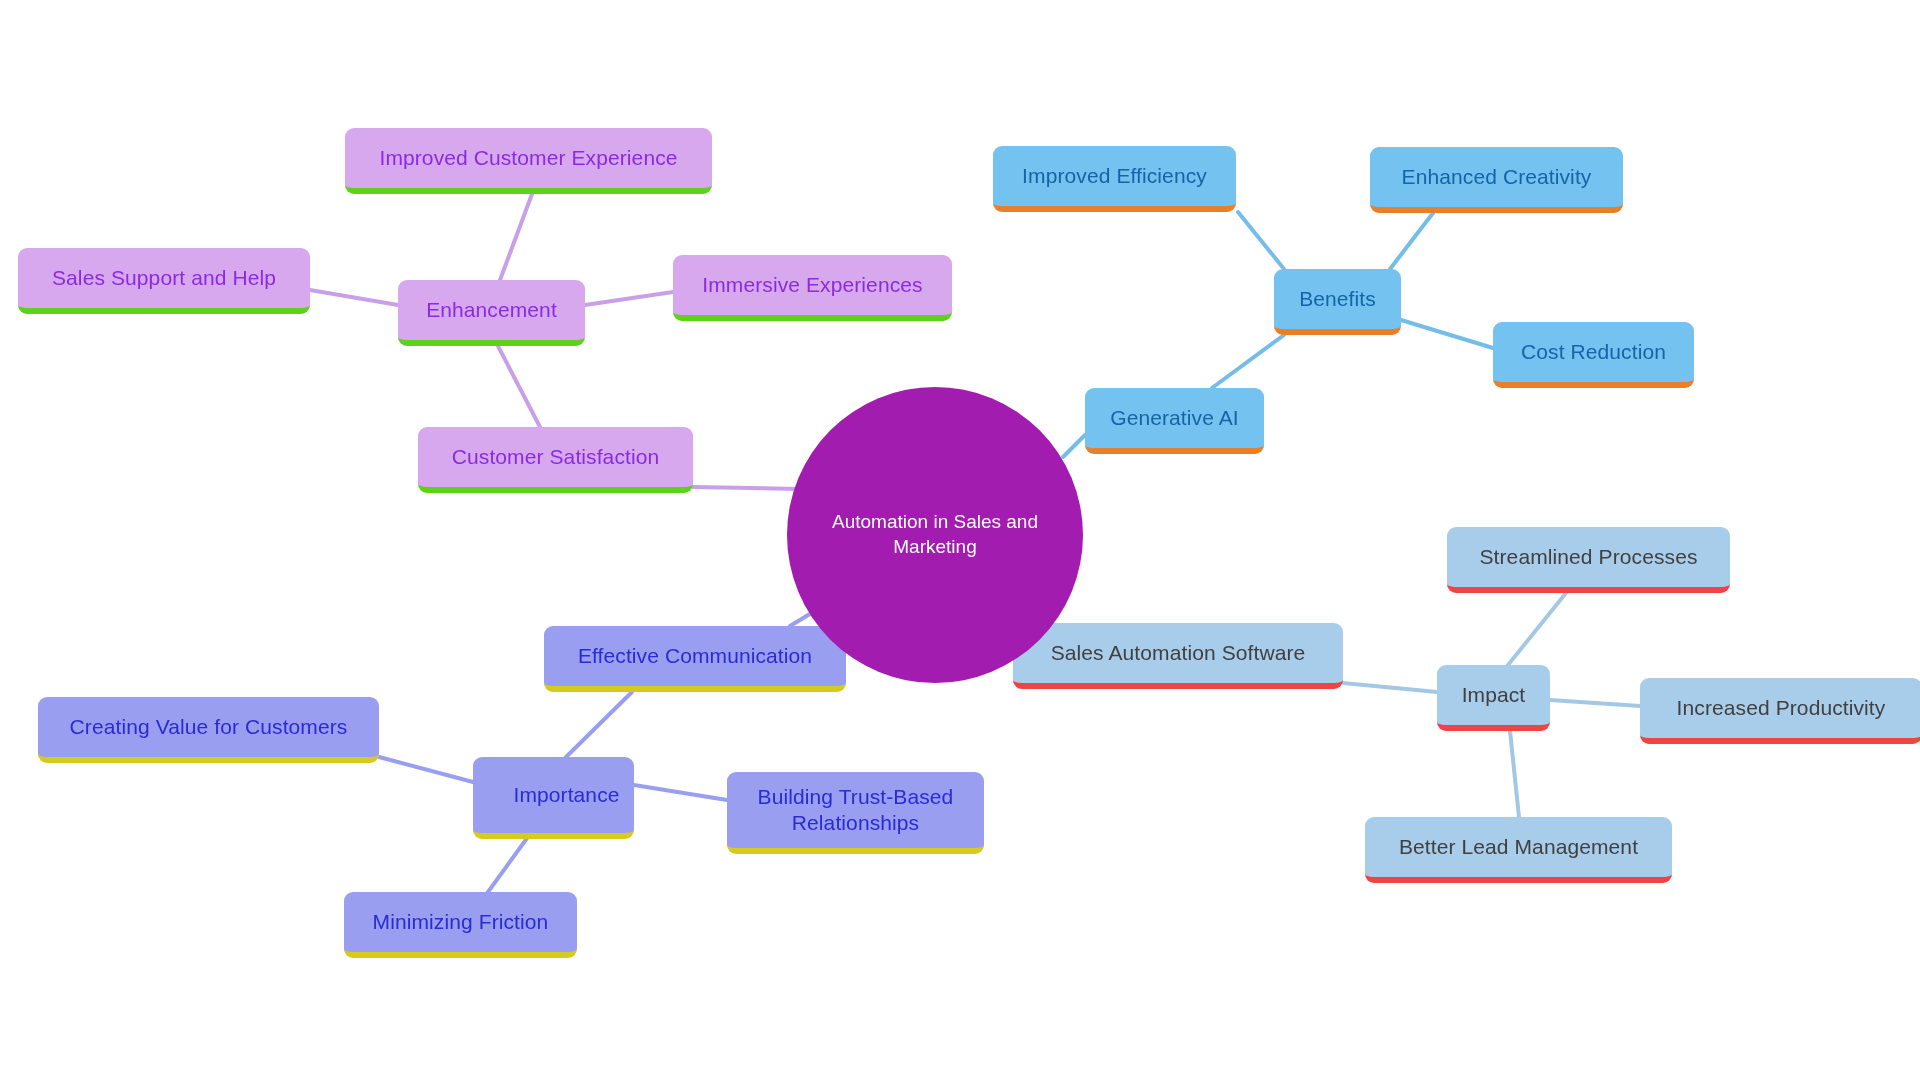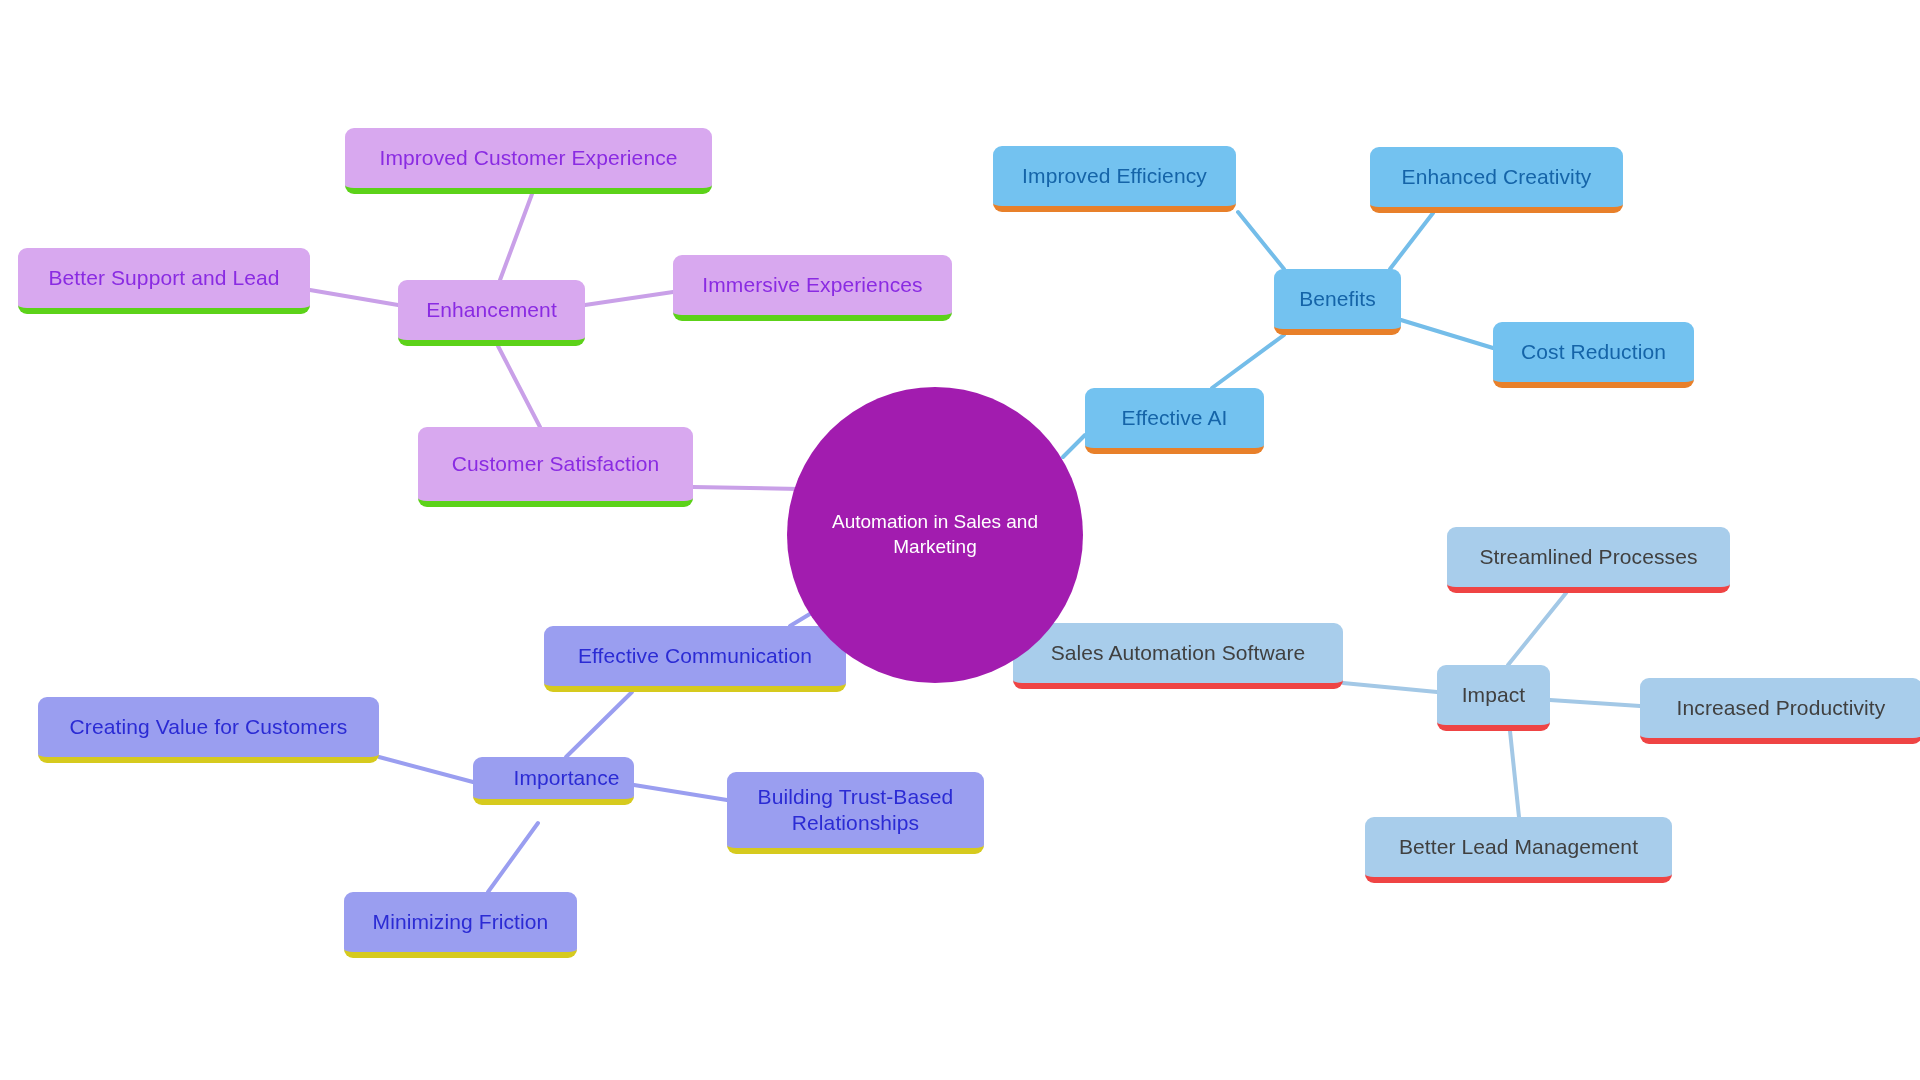--- a/index.html
+++ b/index.html
@@ -79,32 +79,32 @@
       <line x1="634" y1="785" x2="727" y2="800" stroke="#9a9ef0" stroke-width="4" stroke-linecap="round"></line>
       <line x1="538" y1="823" x2="488" y2="892" stroke="#9a9ef0" stroke-width="4" stroke-linecap="round"></line>
       <line x1="1048" y1="596" x2="1013" y2="645" stroke="#a3c8e6" stroke-width="4" stroke-linecap="round"></line>
       <line x1="1343" y1="683" x2="1437" y2="692" stroke="#a3c8e6" stroke-width="4" stroke-linecap="round"></line>
       <line x1="1508" y1="665" x2="1566" y2="593" stroke="#a3c8e6" stroke-width="4" stroke-linecap="round"></line>
       <line x1="1550" y1="700" x2="1640" y2="706" stroke="#a3c8e6" stroke-width="4" stroke-linecap="round"></line>
       <line x1="1510" y1="731" x2="1519" y2="817" stroke="#a3c8e6" stroke-width="4" stroke-linecap="round"></line>
     </svg>
   <div id="node-layer">
       <div class="node node-topic pal-purple" style="left: 345px; top: 128px; width: 367px; height: 66px;">Improved Customer Experience</div>
-      <div class="node node-topic pal-purple" style="left: 18px; top: 248px; width: 292px; height: 66px;">Better Support and Lead</div>
+      <div class="node node-topic pal-purple" style="left: 18px; top: 248px; width: 292px; height: 66px;">Sales Support and Help</div>
       <div class="node node-topic pal-purple" style="left: 398px; top: 280px; width: 187px; height: 66px;">Enhancement</div>
       <div class="node node-topic pal-purple" style="left: 673px; top: 255px; width: 279px; height: 66px;">Immersive Experiences</div>
-      <div class="node node-topic pal-purple" style="left: 418px; top: 427px; width: 275px; height: 80px;">Customer Satisfaction</div>
+      <div class="node node-topic pal-purple" style="left: 418px; top: 427px; width: 275px; height: 66px;">Customer Satisfaction</div>
       <div class="node node-topic pal-cyan" style="left: 993px; top: 146px; width: 243px; height: 66px;">Improved Efficiency</div>
       <div class="node node-topic pal-cyan" style="left: 1370px; top: 147px; width: 253px; height: 66px;">Enhanced Creativity</div>
       <div class="node node-topic pal-cyan" style="left: 1274px; top: 269px; width: 127px; height: 66px;">Benefits</div>
-      <div class="node node-topic pal-cyan" style="left: 1085px; top: 388px; width: 179px; height: 66px;">Effective AI</div>
+      <div class="node node-topic pal-cyan" style="left: 1085px; top: 388px; width: 179px; height: 66px;">Generative AI</div>
       <div class="node node-topic pal-cyan" style="left: 1493px; top: 322px; width: 201px; height: 66px;">Cost Reduction</div>
       <div class="node node-topic pal-periwinkle" style="left: 544px; top: 626px; width: 302px; height: 66px;">Effective Communication</div>
       <div class="node node-topic pal-periwinkle" style="left: 38px; top: 697px; width: 341px; height: 66px;">Creating Value for Customers</div>
-      <div class="node node-topic pal-periwinkle" style="left: 473px; top: 757px; width: 161px; height: 48px; padding-left: 40px;">Importance</div>
+      <div class="node node-topic pal-periwinkle" style="left: 473px; top: 757px; width: 161px; height: 82px; padding-left: 40px;">Importance</div>
       <div class="node node-topic pal-periwinkle" style="left: 727px; top: 772px; width: 257px; height: 82px;">Building Trust-Based
 Relationships</div>
       <div class="node node-topic pal-periwinkle" style="left: 344px; top: 892px; width: 233px; height: 66px;">Minimizing Friction</div>
       <div class="node node-topic pal-paleblue" style="left: 1013px; top: 623px; width: 330px; height: 66px;">Sales Automation Software</div>
       <div class="node node-topic pal-paleblue" style="left: 1447px; top: 527px; width: 283px; height: 66px;">Streamlined Processes</div>
       <div class="node node-topic pal-paleblue" style="left: 1437px; top: 665px; width: 113px; height: 66px;">Impact</div>
       <div class="node node-topic pal-paleblue" style="left: 1640px; top: 678px; width: 282px; height: 66px;">Increased Productivity</div>
       <div class="node node-topic pal-paleblue" style="left: 1365px; top: 817px; width: 307px; height: 66px;">Better Lead Management</div>
       <div class="root-node" style="left: 787px; top: 387px; width: 296px; height: 296px; background: #a21caf; color: rgb(255, 255, 255);">Automation in Sales and
 Marketing</div>

